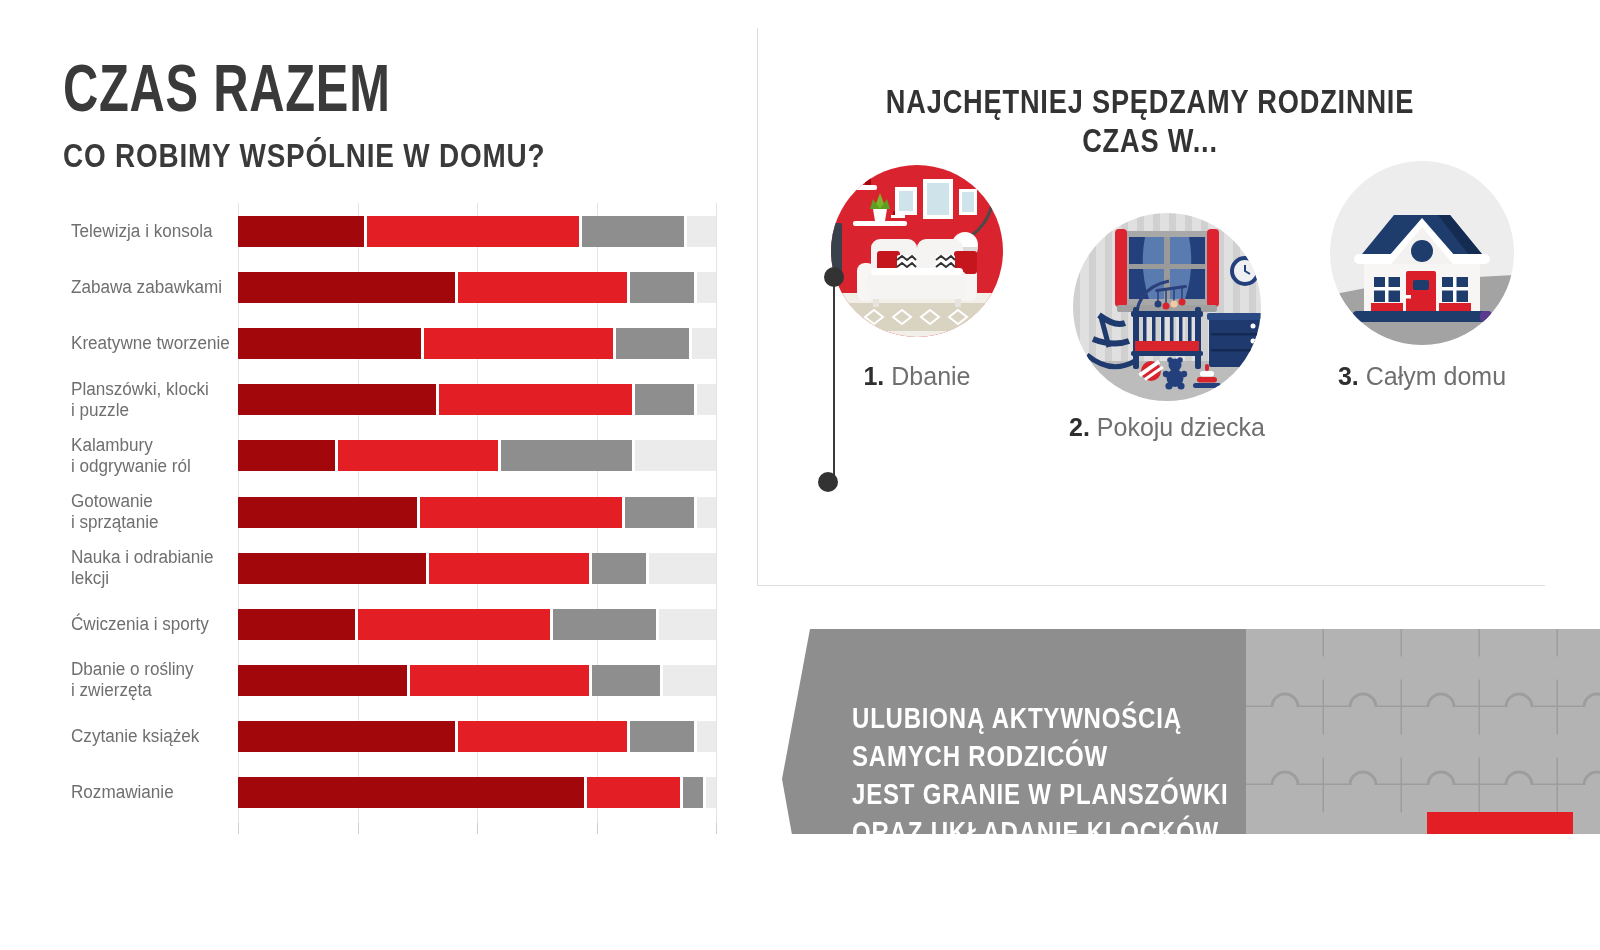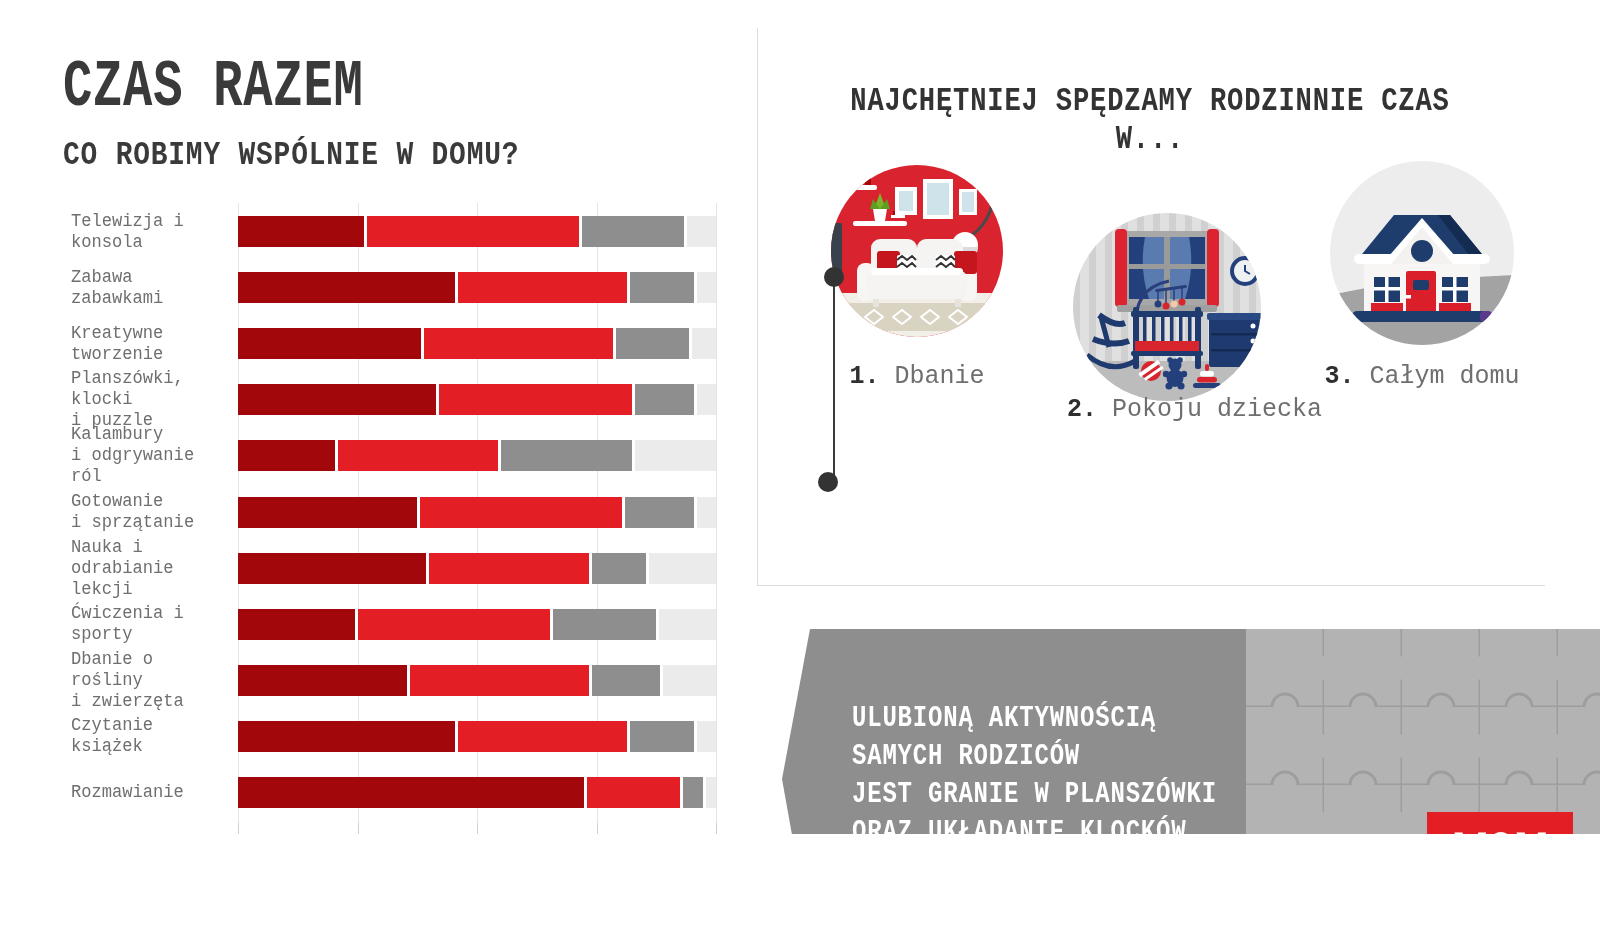--- a/index.html
+++ b/index.html
@@ -1,17 +1,17 @@
 <!DOCTYPE html>
 <html><head>
 <meta charset="utf-8">
 <style>
   html,body{margin:0;padding:0;background:#fff;}
   .page{position:relative;width:1600px;height:834px;background:#ffffff;overflow:hidden;
-        font-family:Liberation Mono, monospace;}
+        font-family:Liberation Sans, sans-serif;}
 
   
   .divider-v{position:absolute;left:757px;top:28px;width:1px;height:558px;background:#dcdcdc;}
   .divider-h{position:absolute;left:757px;top:585px;width:788px;height:1px;background:#dcdcdc;}
 
   
   .title{position:absolute;left:63px;top:50px;font-size:66px;font-weight:700;color:#3a3a3a;
          letter-spacing:1px;transform:scaleX(.74);transform-origin:left top;white-space:nowrap;margin:0;}
   .subtitle{position:absolute;left:63px;top:136px;font-size:34px;font-weight:700;color:#3a3a3a;
          letter-spacing:1px;transform:scaleX(.82);transform-origin:left top;white-space:nowrap;margin:0;}
@@ -337,21 +337,21 @@
       <rect x="74" y="134" width="7" height="3.5" fill="#fff"></rect>
       <rect x="22" y="150" width="140" height="11" rx="5" fill="#1e3c6c"></rect>
       <rect x="150" y="150" width="12" height="11" rx="4" fill="#5b3a8e"></rect>
     </g>
   </svg>
 
   <div class="room-label" style="left:832px;top:362px;width:170px">
     <b>1.</b>
     <span>Dbanie</span>
   </div>
-  <div class="room-label" style="left:1067px;top:395px;width:200px">
+  <div class="room-label" style="left:1067px;top:413px;width:200px">
     <b>2.</b>
     <span>Pokoju dziecka</span>
   </div>
   <div class="room-label" style="left:1322px;top:362px;width:200px">
     <b>3.</b>
     <span>Całym domu</span>
   </div>
 
   <div class="connector-line"></div>
   <div class="dot" style="left:824px;top:267px"></div>

